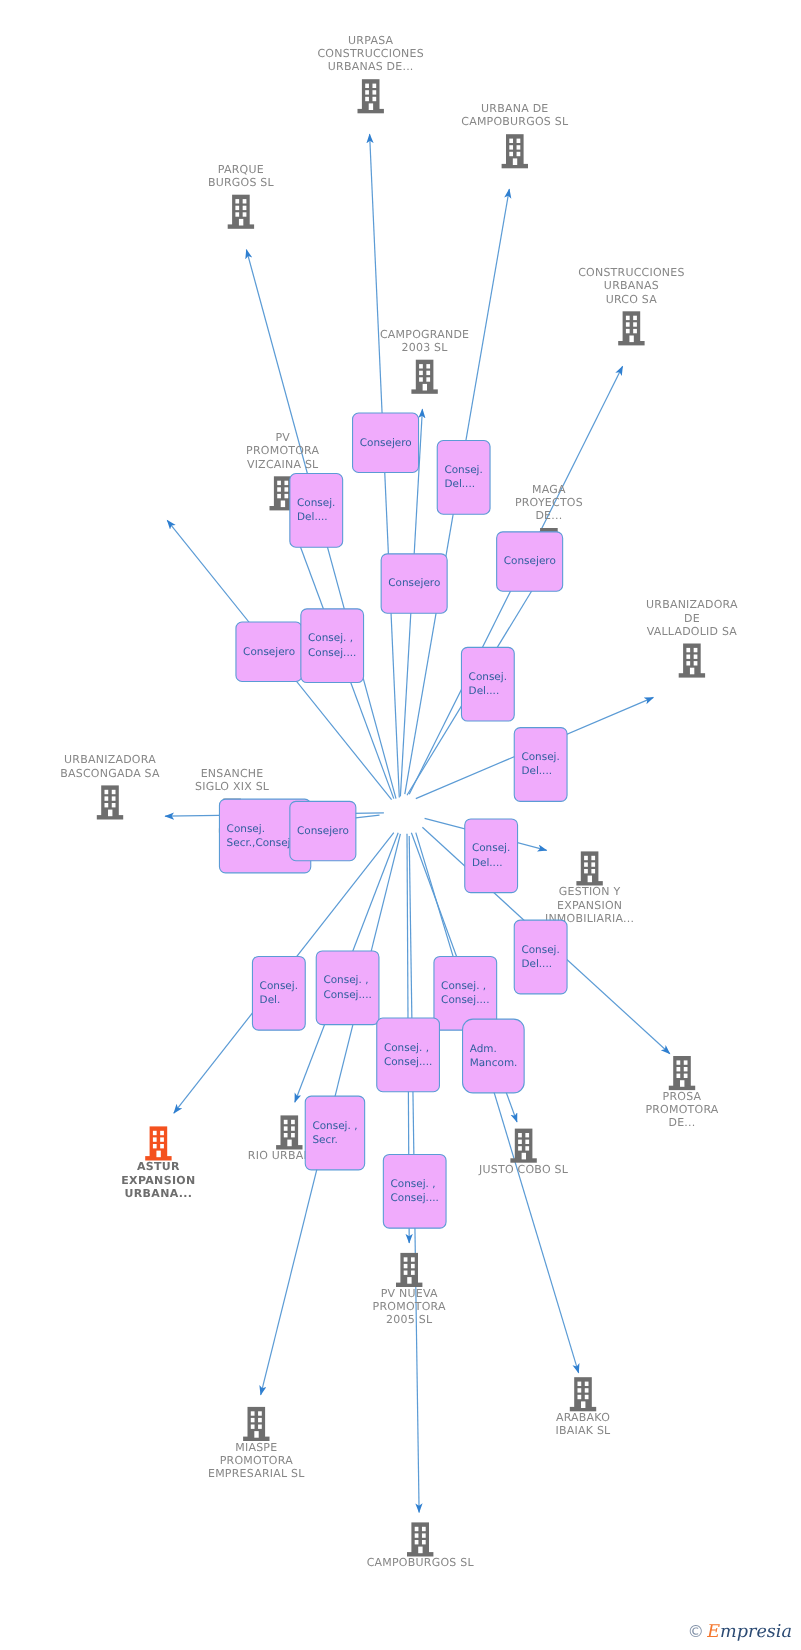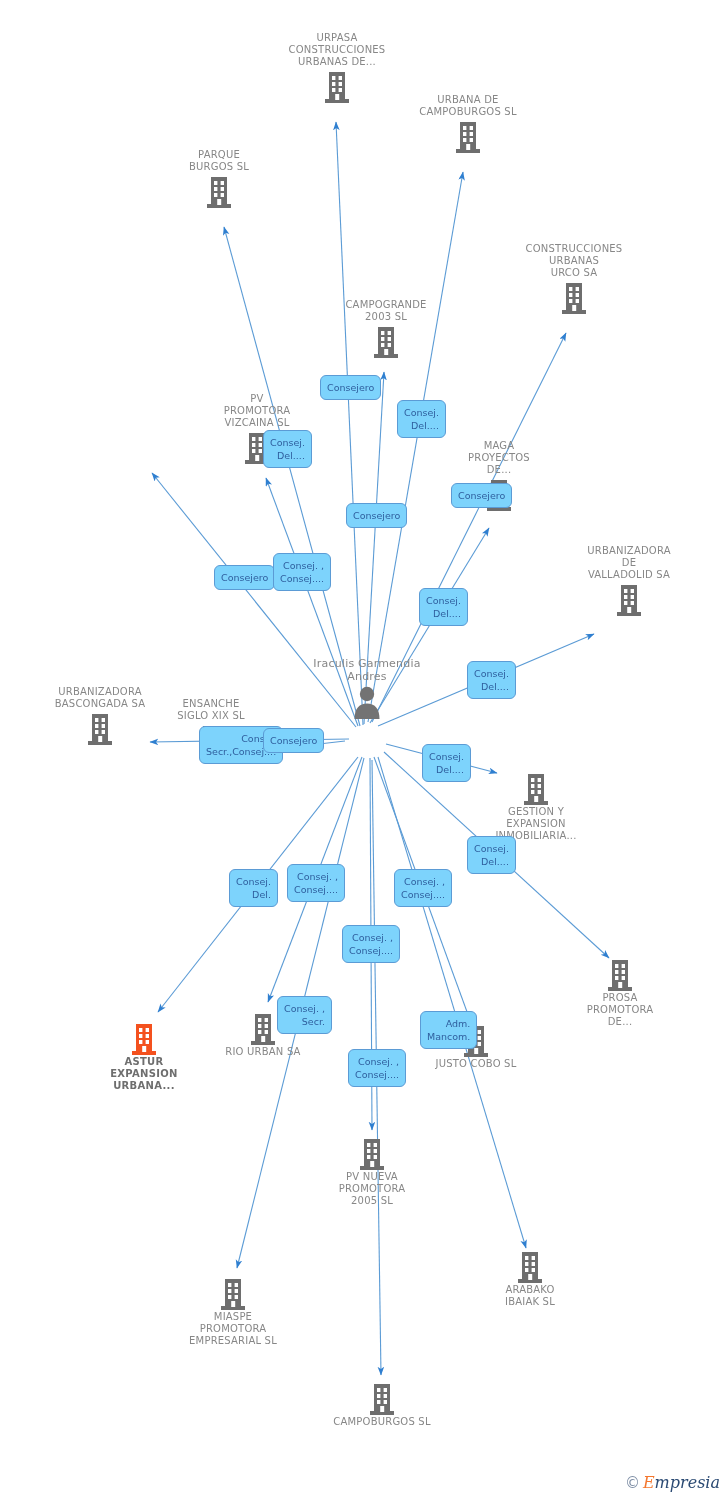--- a/index.html
+++ b/index.html
@@ -16,23 +16,23 @@
     display:block;font-size:10px;line-height:12px;color:#878787;
     letter-spacing:.2px;white-space:pre-line;
   }
   .node.company .nlabel{color:#878787;}
   .node.highlight .nlabel{color:#6e6e6e;font-weight:bold;letter-spacing:.3px;}
   .node.person .nlabel{color:#878787;font-size:11px;line-height:13px;}
 
   .label-above .nlabel{margin-bottom:2px;}
 
   .edge-label{
-    position:absolute;background:#7dd3fc;border:1px solid #5b9bd5;
+    position:absolute;background:#f0abfc;border:1px solid #5b9bd5;
     border-radius:6px;color:#2f5f9e;font-size:9.5px;line-height:13px;
-    padding:5px 6px;text-align:right;white-space:pre-line;
+    padding:20px 6px;text-align:left;white-space:pre-line;
     box-shadow:0 0 0 0 rgba(0,0,0,0);
   }
 
   #watermark{
     position:absolute;right:8px;bottom:8px;display:flex;align-items:center;
     gap:3px;font-size:15px;
   }
   #watermark .cmark{color:#7f8fa6;font-size:15px;}
   #watermark .wtext{font-family:"DejaVu Serif",serif;font-style:italic;font-size:16px;}
   #watermark .wtext .e{color:#f4772e;}
@@ -275,27 +275,20 @@
           <rect x="15.6" y="6" width="3.4" height="4"></rect>
           <rect x="9" y="12" width="3.4" height="4"></rect>
           <rect x="15.6" y="12" width="3.4" height="4"></rect>
           <rect x="9" y="18" width="3.4" height="4"></rect>
           <rect x="15.6" y="18" width="3.4" height="4"></rect>
           <rect x="12.2" y="24" width="4" height="6"></rect>
         </g>
     </svg>
   </div>
 
-  <div class="node person label-above" style="left:307px;top:657px;width:120px;">
-    <span class="nlabel">Iraculis Garmendia Andres</span>
-    <svg class="icon" width="30" height="34" viewBox="0 0 30 34">
-      <circle cx="15" cy="9" r="7.2" fill="#737373"></circle>
-      <path d="M2.5,34 C2.5,23 7.6,18.5 15,18.5 C22.4,18.5 27.5,23 27.5,34 Z" fill="#737373"></path>
-    </svg>
-  </div>
 
   <div class="node company" style="left:476px;top:772px;width:120px;text-align:center;">
     <svg class="icon" width="28" height="34" viewBox="0 0 28 34">
       <g fill="#6e6e6e">
           <rect x="6" y="2" width="16" height="28"></rect>
           <rect x="2" y="29" width="24" height="4"></rect>
         </g>
       <g fill="#ffffff">
           <rect x="9" y="6" width="3.4" height="4"></rect>
           <rect x="15.6" y="6" width="3.4" height="4"></rect>
@@ -494,21 +487,21 @@
   <div class="edge-label" style="left:467px;top:836px;">Consej.
 Del....</div>
   <div class="edge-label" style="left:229px;top:869px;">Consej.
 Del.</div>
   <div class="edge-label" style="left:287px;top:864px;">Consej. ,
 Consej....</div>
   <div class="edge-label" style="left:394px;top:869px;">Consej. ,
 Consej....</div>
   <div class="edge-label" style="left:342px;top:925px;">Consej. ,
 Consej....</div>
-  <div class="edge-label" style="left:420px;top:1011px;">Adm.
+  <div class="edge-label" style="left:420px;top:926px;border-radius:10px;">Adm.
 Mancom.</div>
   <div class="edge-label" style="left:277px;top:996px;">Consej. ,
 Secr.</div>
   <div class="edge-label" style="left:348px;top:1049px;">Consej. ,
 Consej....</div>
 
   <div id="watermark">
     <span class="cmark">©</span>
     <span class="wtext"><span class="e">E</span><span class="rest">mpresia</span></span>
   </div>

